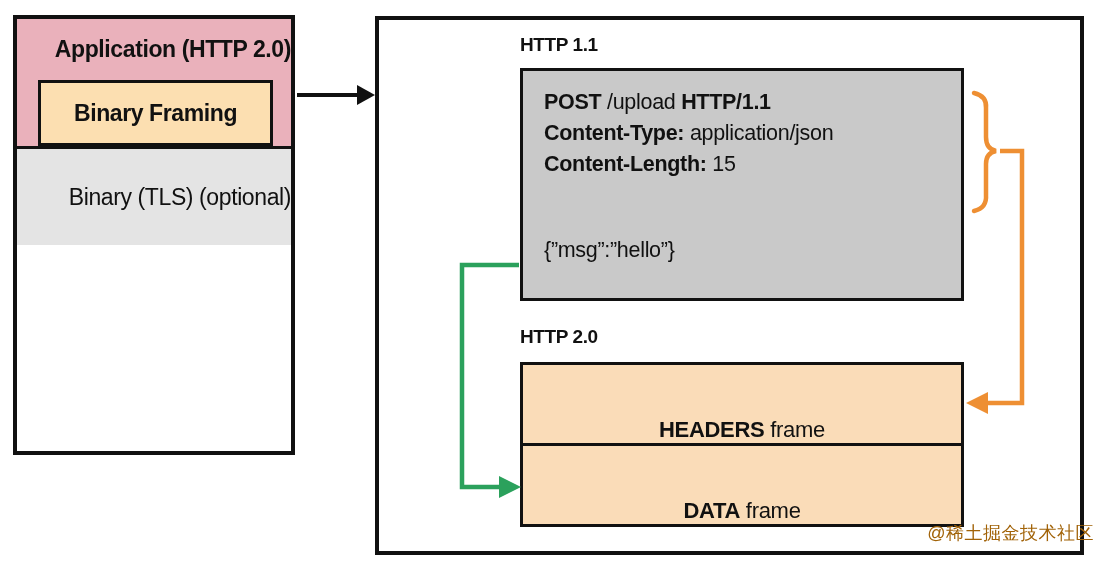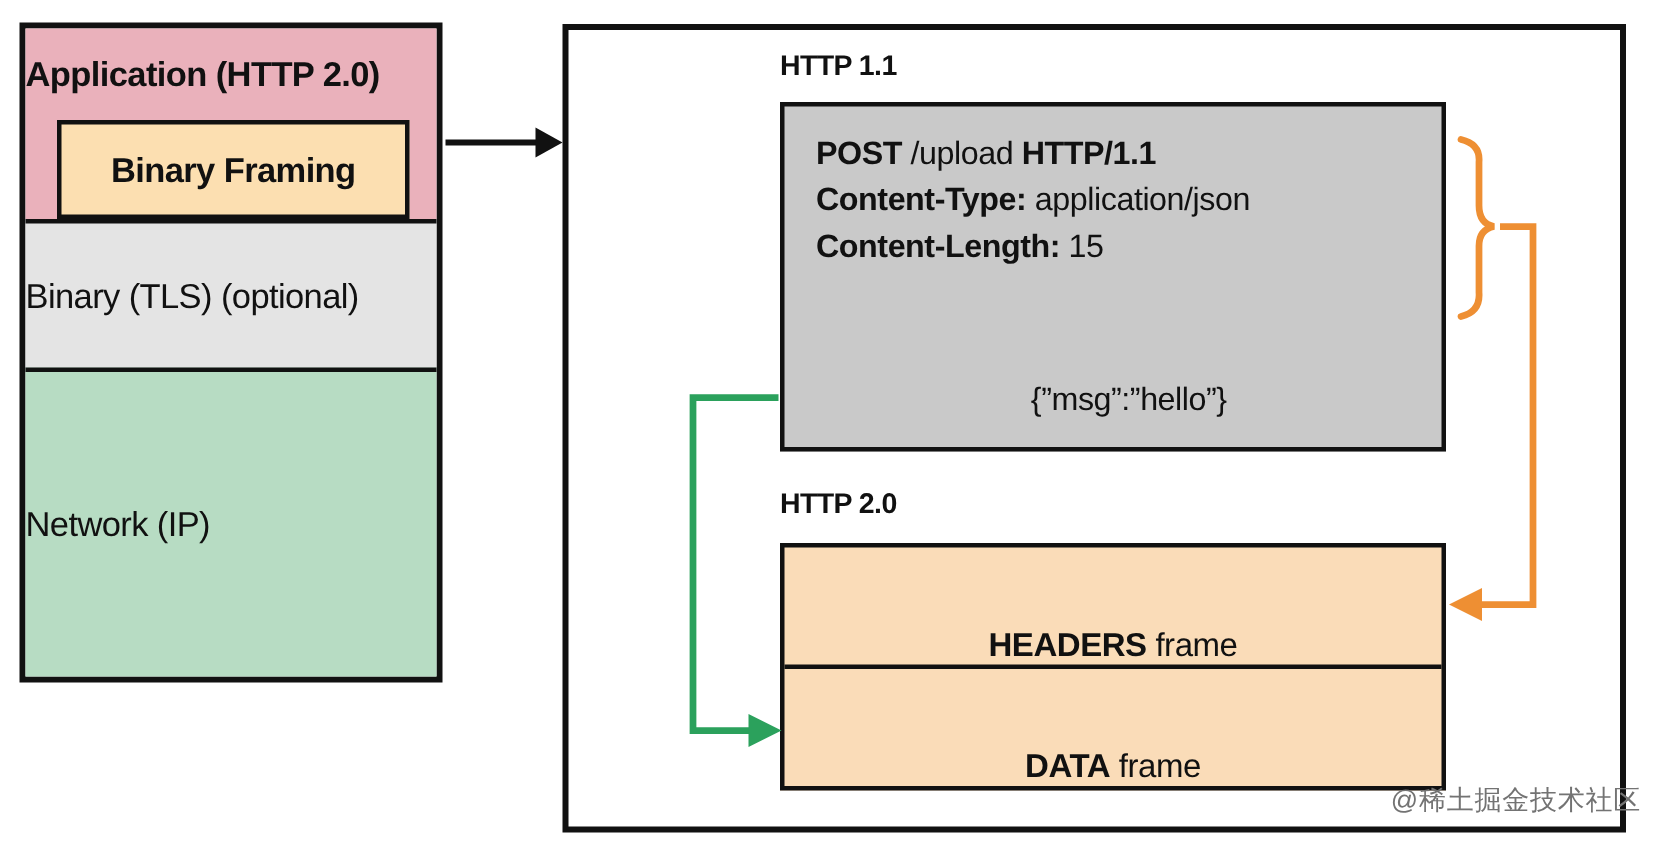--- a/index.html
+++ b/index.html
@@ -5,21 +5,21 @@
   html,body{margin:0;padding:0;background:#fff;}
   #canvas{
     position:relative;width:1111px;height:564px;background:#ffffff;overflow:hidden;
     font-family:"Liberation Sans","DejaVu Sans",sans-serif;color:#111;
   }
   
   #stack{
     position:absolute;left:13px;top:15px;width:282px;height:440px;
     border:4px solid #111;box-sizing:border-box;display:flex;flex-direction:column;
   }
-  .layer{position:relative;box-sizing:border-box;display:flex;align-items:center;justify-content:flex-start;
+  .layer{position:relative;box-sizing:border-box;display:flex;align-items:center;justify-content:flex-end;
     font-size:23px;letter-spacing:-0.4px;}
   #layer-app{height:127px;background:#eab1bb;align-items:flex-start;font-weight:700;}
   #layer-app .app-label{margin-top:17px;}
   #binary-framing{
     position:absolute;left:21px;top:61px;width:235px;height:66px;box-sizing:border-box;
     background:#fcdfb1;border:3px solid #111;display:flex;align-items:center;justify-content:center;
     font-weight:700;font-size:23px;letter-spacing:-0.4px;
   }
   #layer-session{height:99px;background:#e4e4e4;border-top:3px solid #111;font-weight:500;}
   #layer-transport{height:103px;background:#b7d5e9;border-top:3px solid #111;font-weight:500;}
@@ -33,54 +33,51 @@
     position:absolute;font-size:19px;font-weight:600;letter-spacing:-0.4px;color:#111;
   }
   #http11-label{left:520px;top:34px;}
   #http2-label{left:520px;top:326px;}
   #request-box{
     position:absolute;left:520px;top:68px;width:444px;height:233px;box-sizing:border-box;
     background:#c9c9c9;border:3px solid #111;padding:16px 0 0 21px;
   }
   .req-line{font-size:21.5px;line-height:31px;white-space:pre;letter-spacing:-0.3px;}
   .req-line b{font-weight:700;}
-  #request-body{margin-top:71px;text-align:center;}
+  #request-body{margin-top:55px;}
   #frames-box{
     position:absolute;left:520px;top:362px;width:444px;height:165px;box-sizing:border-box;
     border:3px solid #111;background:#fadcb8;display:flex;flex-direction:column;
   }
   .frame-row{flex:1;display:flex;align-items:flex-end;justify-content:center;
     font-size:22px;letter-spacing:-0.3px;white-space:pre;}
   .frame-row b{font-weight:700;}
   #frame-data{border-top:3px solid #111;}
   
   #overlay{position:absolute;left:0;top:0;width:1111px;height:564px;pointer-events:none;}
   
   #watermark{
-    position:absolute;right:17px;top:521px;font-size:18px;color:#737373;
+    position:absolute;right:17px;top:521px;font-size:18px;color:#a16207;
     font-family:"Liberation Sans","DejaVu Sans",sans-serif;letter-spacing:0.5px;z-index:5;
   }
 </style>
 </head>
 <body>
 
 <div id="canvas">
 
   <div id="stack">
     <div class="layer" id="layer-app">
       <span class="app-label">Application (HTTP 2.0)</span>
       <div id="binary-framing">
         <span>Binary Framing</span>
       </div>
     </div>
     <div class="layer" id="layer-session">
       <span>Binary (TLS) (optional)</span>
-    </div>
-    <div class="layer" id="layer-network">
-      <span>Network (IP)</span>
     </div>
   </div>
 
   <div id="panel"></div>
 
   <div class="section-label" id="http11-label">HTTP 1.1</div>
 
   <div id="request-box">
     <div class="req-line"><b>POST</b><span> /upload </span><b>HTTP/1.1</b></div>
     <div class="req-line"><b>Content-Type:</b><span> application/json</span><b></b></div>

